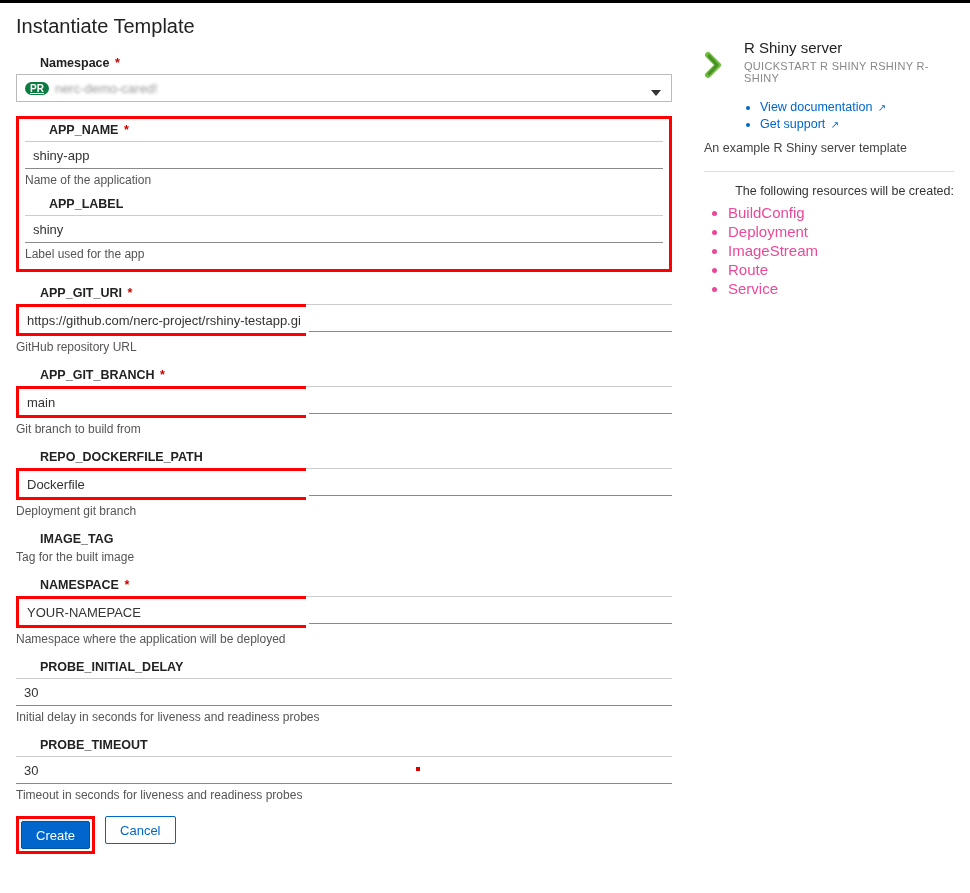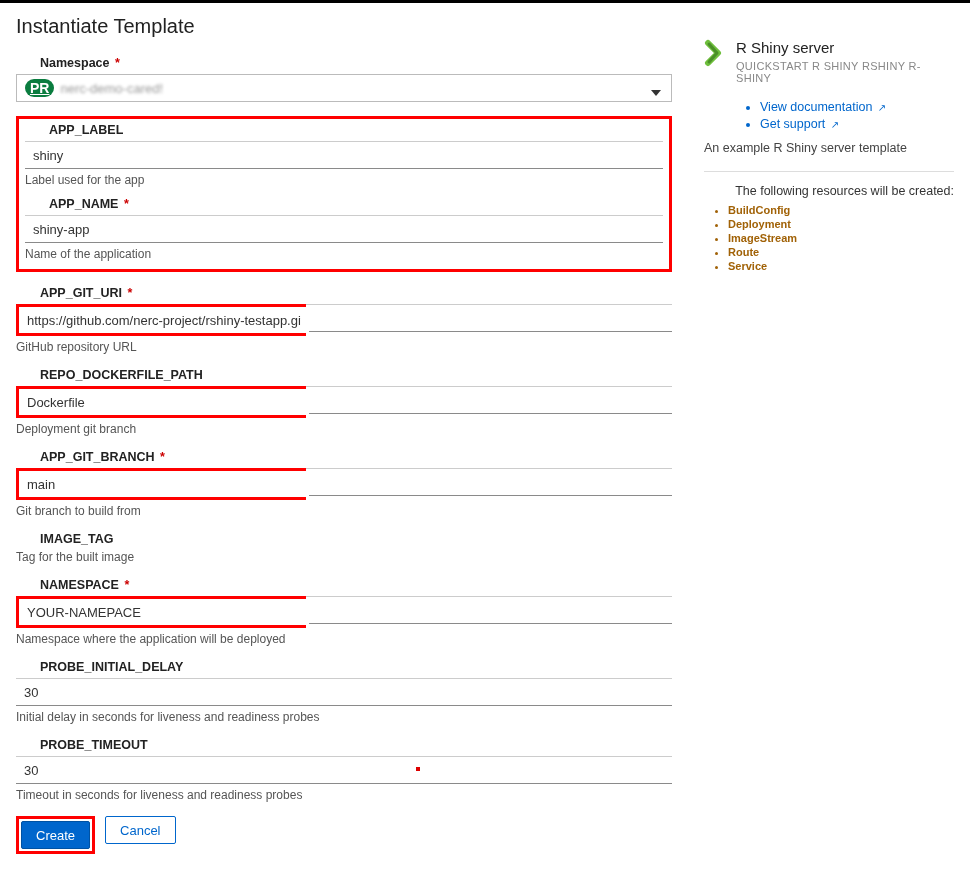--- a/index.html
+++ b/index.html
@@ -19,43 +19,43 @@
       border-left: none; border-right: none; border-bottom: 1px solid #8a8a8a;
       font-size: 13px; color: #333; background: #fff;
     }
     .helptext { font-size: 12px; color: #555; margin-top: 4px; }
     .ns-select {
       display: flex; align-items: center; width: 100%; height: 28px;
       border: 1px solid #bbb; padding: 2px 8px; position: relative; background: #fff;
     }
     .ns-badge {
       display: inline-flex; align-items: center; justify-content: center;
-      background: #0a7c3f; color: #fff; font-size: 14px; font-weight: 700;
+      background: #0a7c3f; color: #fff; font-size: 10px; font-weight: 700;
       border-radius: 10px; padding: 1px 5px; margin-right: 6px; text-decoration: underline;
     }
     .ns-text { color: #333; font-size: 13px; filter: blur(1.5px); opacity: 0.5; }
     .ns-caret { position: absolute; right: 10px; top: 9px; }
     .caret-down { width: 0; height: 0; border-left: 5px solid transparent; border-right: 5px solid transparent; border-top: 6px solid #333; display: inline-block; }
     .highlight-box-outer { border: 3px solid #ff0000; margin-bottom: 14px; padding-bottom: 2px; }
     .highlight-box-outer .field { padding: 4px 6px 0 6px; margin-bottom: 6px; }
     .highlight-input { border: 3px solid #ff0000; display: inline-block; }
     .highlight-input input.form-input { border: none; height: 26px; }
     .w290 { width: 290px; }
-    .sidebar-head { display: flex; align-items: flex-start; gap: 4px; margin-bottom: 6px; }
+    .sidebar-head { display: flex; align-items: center; gap: 12px; margin-bottom: 6px; }
     .chevron-icon { flex: 0 0 28px; }
     .sb-title { font-size: 15px; font-weight: 400; color: #222; margin-bottom: 4px; }
     .sb-tags { font-size: 11px; color: #888; letter-spacing: 0.3px; margin-bottom: 10px; }
     .sb-links { list-style: disc; margin: 0 0 10px 56px; padding: 0; }
     .sb-links li { color: #0066cc; margin-bottom: 3px; font-size: 12.5px; }
     .sb-links a { color: #0066cc; text-decoration: none; }
     .ext-icon { font-size: 10px; color: #0066cc; margin-left: 2px; }
     .sb-desc { font-size: 12.5px; color: #444; margin: 8px 0 16px 0; }
     hr.sb-div { border: none; border-top: 1px solid #ddd; margin: 12px 0; }
     .sb-restext { font-size: 12.5px; color: #333; margin-bottom: 6px; text-align: right; }
-    .sb-reslist { list-style: disc; margin-left: 24px; font-size: 11px; color: #a16207; font-weight: bold; }
+    .sb-reslist { list-style: disc; margin-left: 24px; font-size: 15px; color: #ec4899; }
     .sb-reslist li { margin-bottom: 2px; }
     .actions { display: flex; gap: 10px; margin-top: 8px; }
     .btn { display: inline-flex; align-items: center; justify-content: center; height: 28px; padding: 0 14px; font-size: 13px; cursor: pointer; border-radius: 2px; }
     .btn-primary { background: #0066cc; color: #fff; border: 1px solid #0052a3; }
     .btn-secondary { background: #fff; color: #0066cc; border: 1px solid #0066cc; }
     .btn-hi { border: 3px solid #ff0000; padding: 2px; display: inline-block; }
   </style>
 </head>
 <body>
 
@@ -72,75 +72,75 @@
       </label>
       <div class="ns-select">
         <span class="ns-badge">PR</span>
         <span class="ns-text">nerc-demo-cared!</span>
         <span class="ns-caret"><span class="caret-down"></span></span>
       </div>
     </div>
 
     <div class="highlight-box-outer">
       <div class="field">
-        <label class="field-label">APP_LABEL</label>
-        <div class="input-row">
-          <input class="form-input" style="width: 100%;" value="shiny">
-        </div>
-        <div class="helptext">Label used for the app</div>
-      </div>
-      <div class="field">
         <label class="field-label">
           <span>APP_NAME</span>
           <span class="req">*</span>
         </label>
         <div class="input-row">
           <input class="form-input" style="width: 100%;" value="shiny-app">
         </div>
         <div class="helptext">Name of the application</div>
       </div>
+      <div class="field">
+        <label class="field-label">APP_LABEL</label>
+        <div class="input-row">
+          <input class="form-input" style="width: 100%;" value="shiny">
+        </div>
+        <div class="helptext">Label used for the app</div>
+      </div>
     </div>
 
     <div class="field">
       <label class="field-label">
         <span>APP_GIT_URI</span>
         <span class="req">*</span>
       </label>
       <div class="input-row">
         <span class="highlight-input w290">
           <input class="form-input" style="width: 290px;" value="https://github.com/nerc-project/rshiny-testapp.git">
         </span>
         <input class="form-input" style="position: absolute; left: 0px; top: 0px; z-index: -1;" tabindex="-1">
       </div>
       <div class="helptext">GitHub repository URL</div>
     </div>
 
     <div class="field">
+      <label class="field-label">
+        <span>APP_GIT_BRANCH</span>
+        <span class="req">*</span>
+      </label>
+      <div class="input-row">
+        <span class="highlight-input w290">
+          <input class="form-input" style="width: 290px;" value="main">
+        </span>
+        <input class="form-input" style="position: absolute; left: 0px; top: 0px; z-index: -1;" tabindex="-1">
+      </div>
+      <div class="helptext">Git branch to build from</div>
+    </div>
+
+    <div class="field">
       <label class="field-label">REPO_DOCKERFILE_PATH</label>
       <div class="input-row">
         <span class="highlight-input w290">
           <input class="form-input" style="width: 290px;" value="Dockerfile">
         </span>
         <input class="form-input" style="position: absolute; left: 0px; top: 0px; z-index: -1;" tabindex="-1">
       </div>
       <div class="helptext">Deployment git branch</div>
-    </div>
-
-    <div class="field">
-      <label class="field-label">
-        <span>APP_GIT_BRANCH</span>
-        <span class="req">*</span>
-      </label>
-      <div class="input-row">
-        <span class="highlight-input w290">
-          <input class="form-input" style="width: 290px;" value="main">
-        </span>
-        <input class="form-input" style="position: absolute; left: 0px; top: 0px; z-index: -1;" tabindex="-1">
-      </div>
-      <div class="helptext">Git branch to build from</div>
     </div>
 
     <div class="field">
       <label class="field-label">IMAGE_TAG</label>
       <div class="helptext">Tag for the built image</div>
     </div>
 
     <div class="field">
       <label class="field-label">
         <span>NAMESPACE</span>

